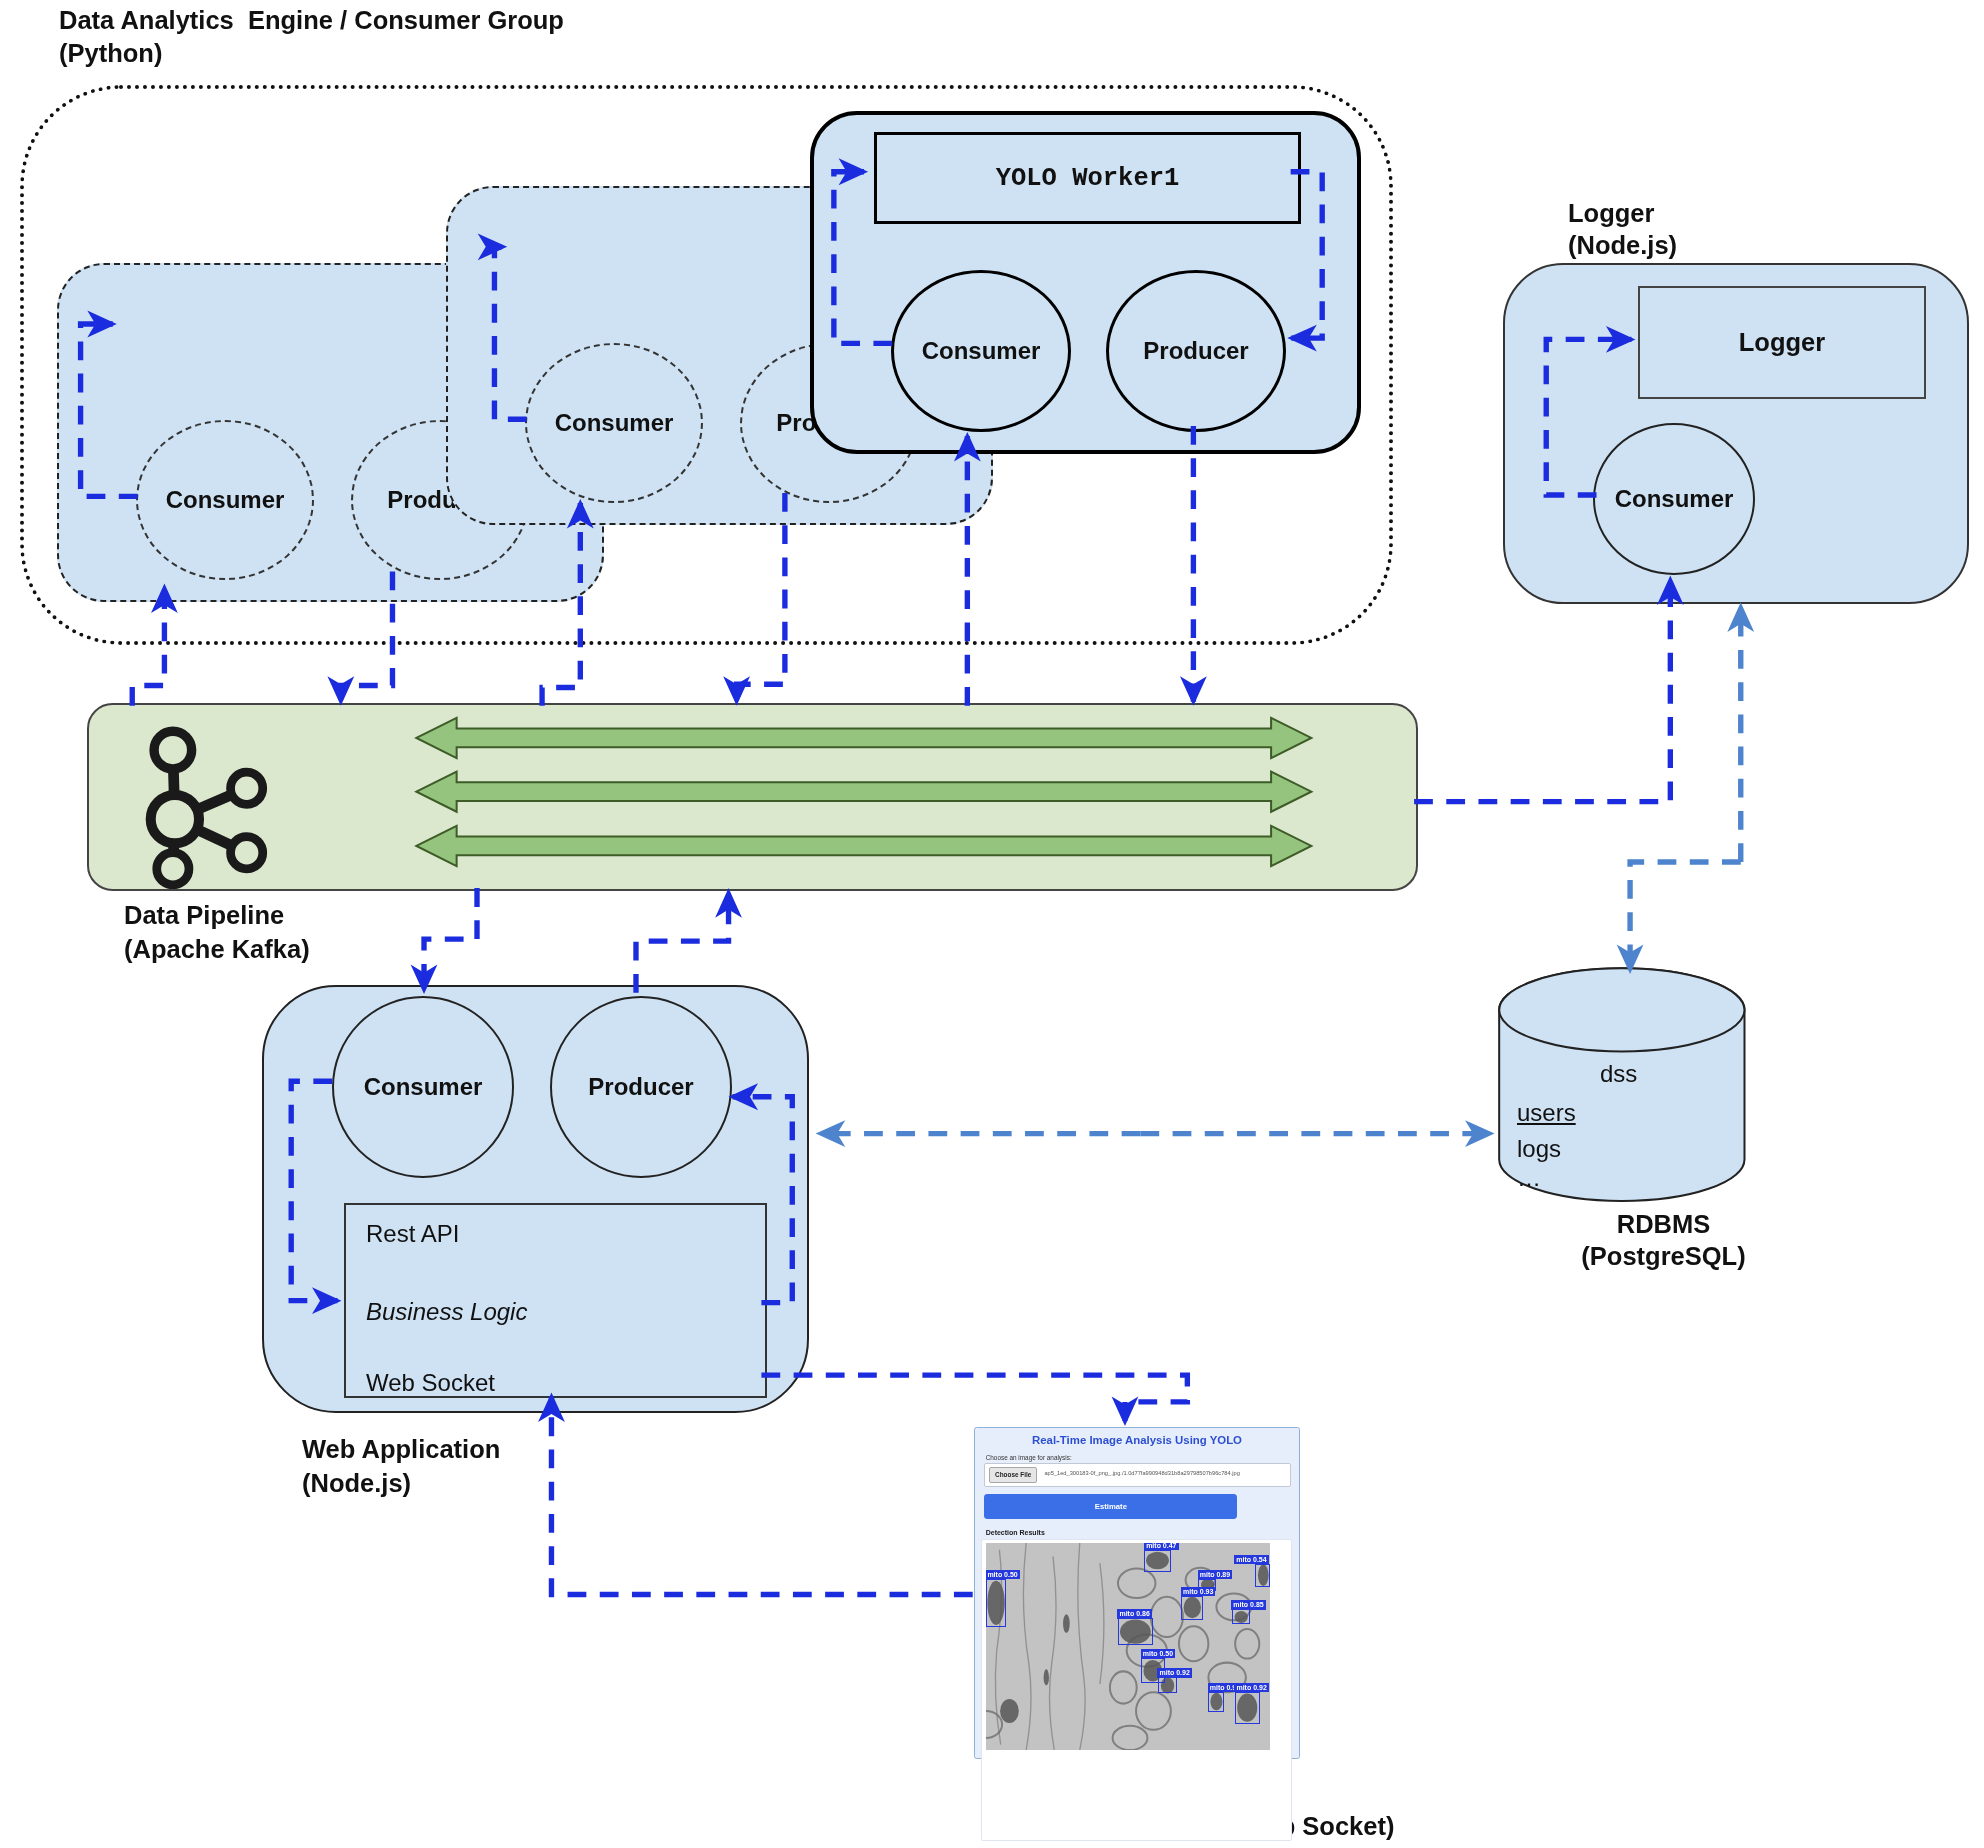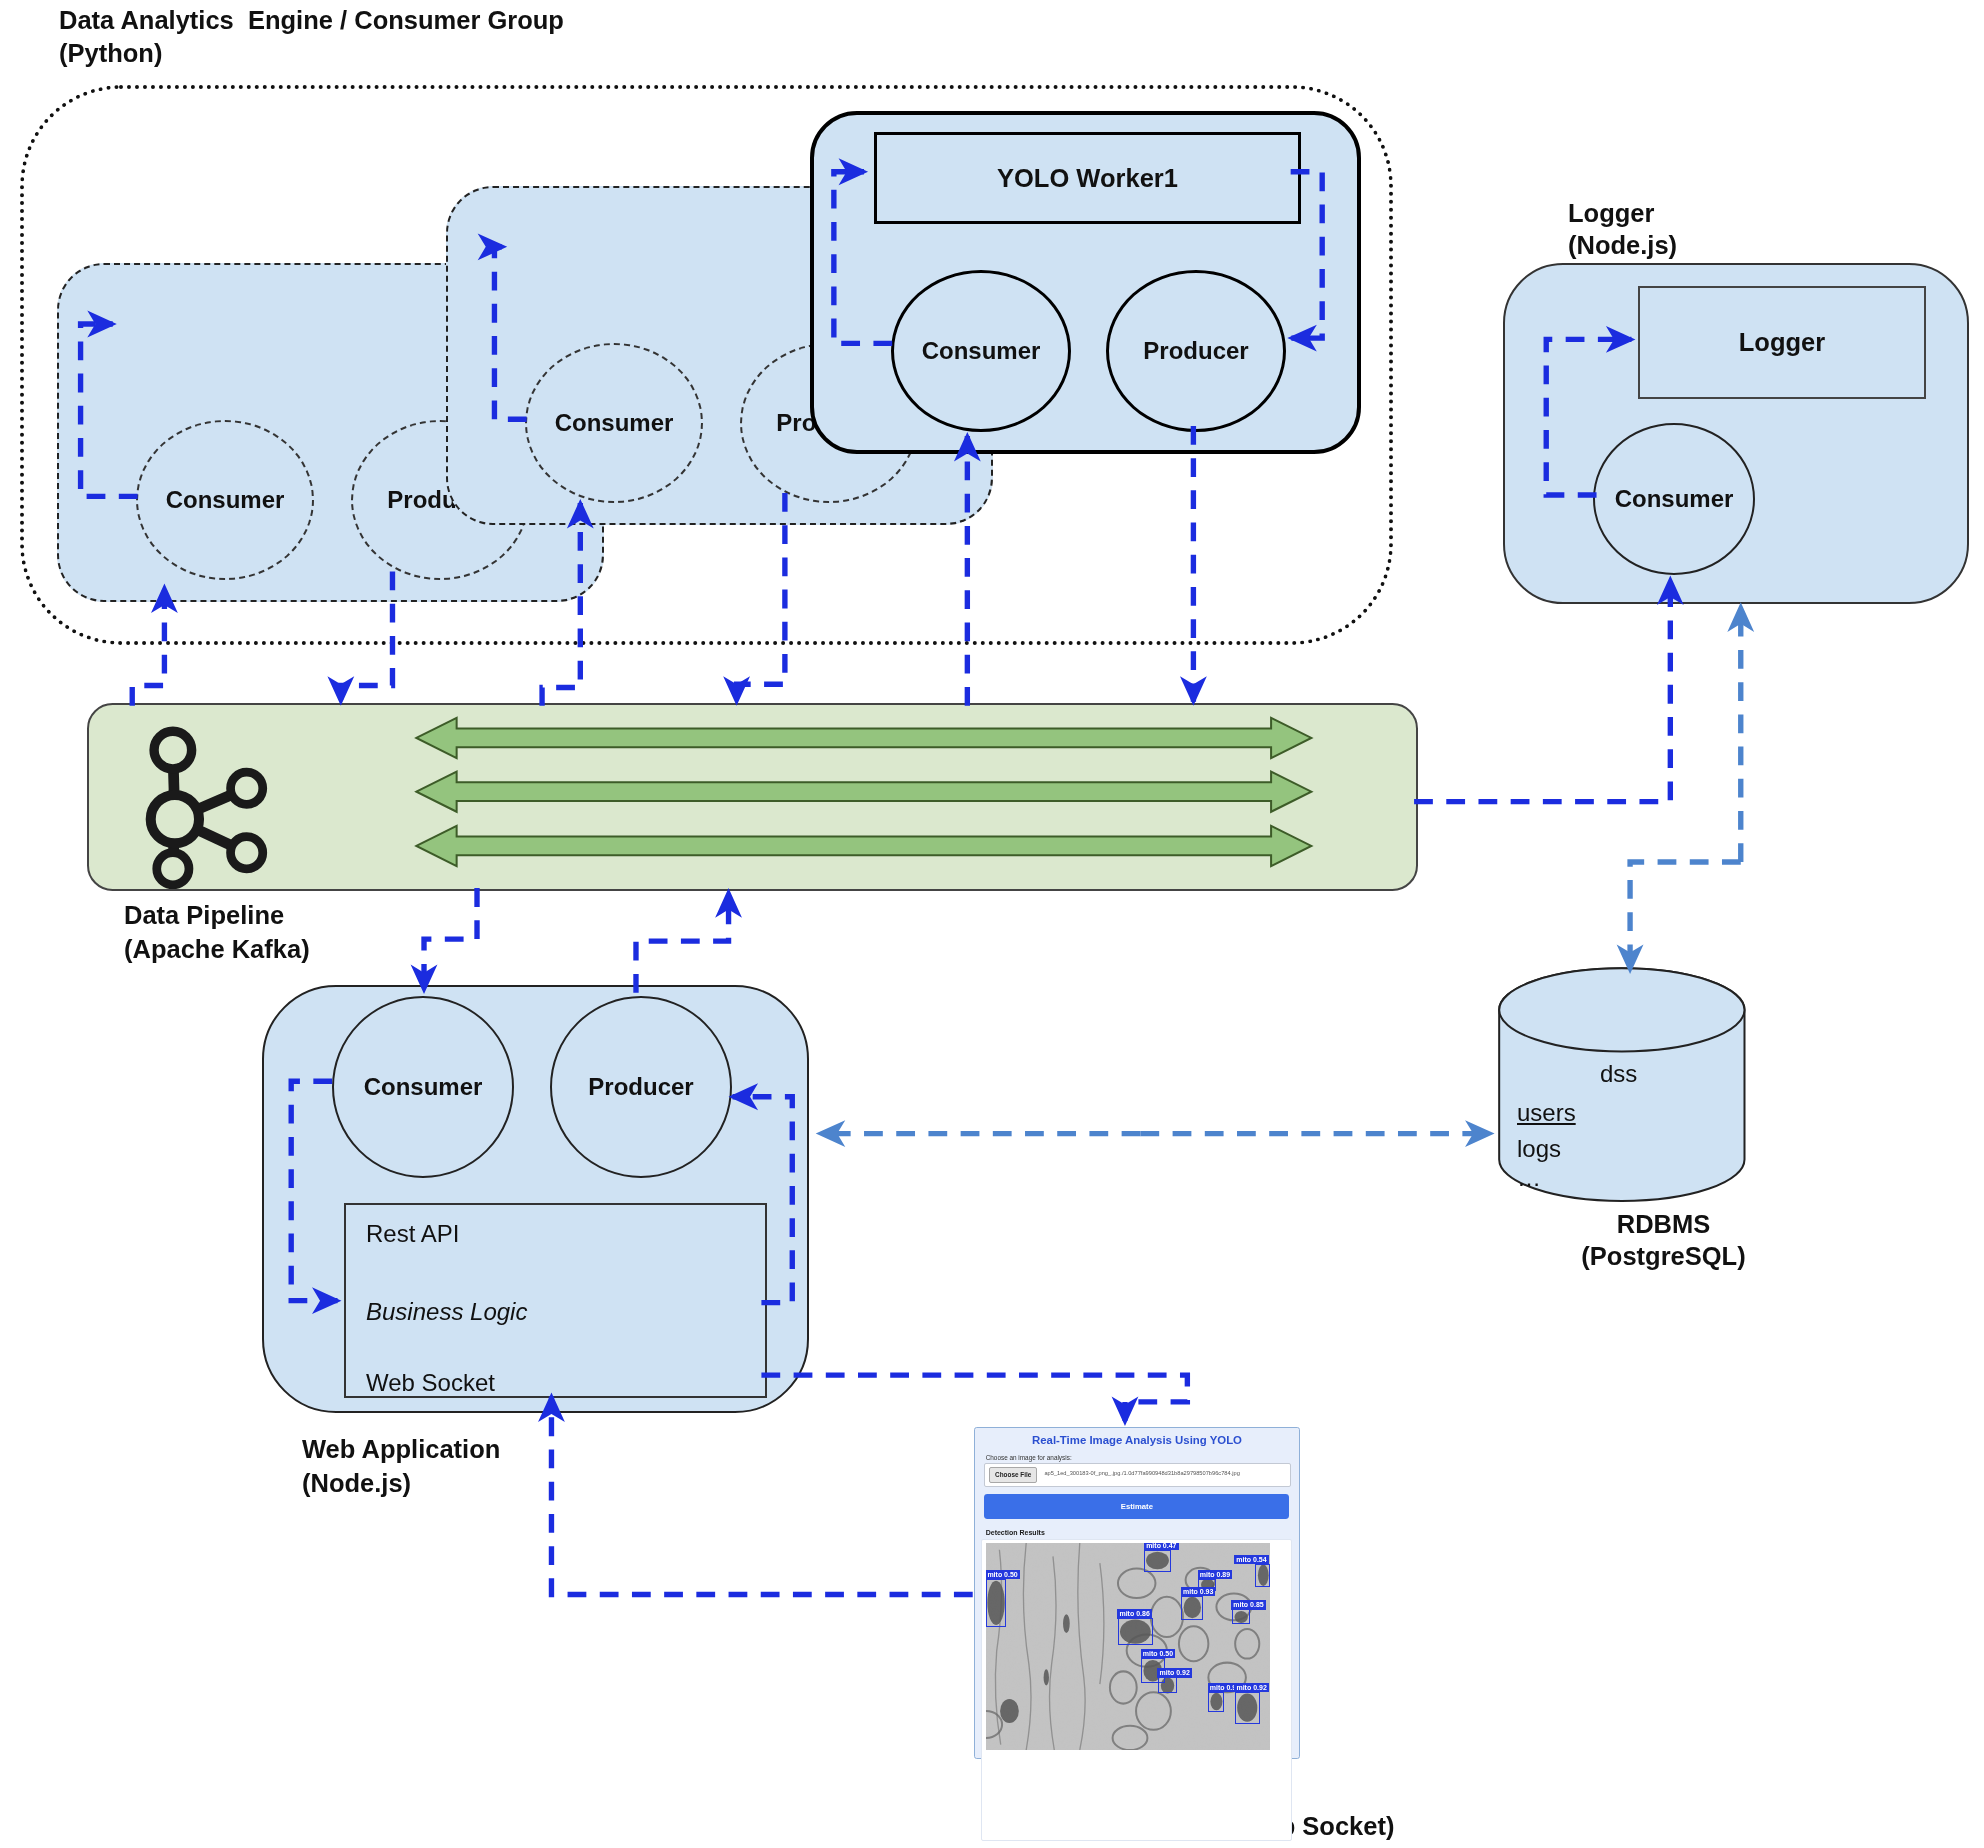--- a/index.html
+++ b/index.html
@@ -8,21 +8,21 @@
   .abs{position:absolute;}
   .lbl{position:absolute;font-weight:bold;font-size:25.5px;line-height:31px;color:#111;white-space:pre;margin-left:40px;}
   
   .dotted-group{position:absolute;left:20px;top:85px;width:1365px;height:552px;
                 border:4.7px dotted #111;border-radius:101px;}
   .worker{position:absolute;width:543px;height:335px;background:#cfe2f3;border-radius:47px;}
   .w1{left:810px;top:111px;border:4px solid #000;z-index:3;}
   .w2{left:446px;top:186px;border:2px dashed #222;z-index:2;}
   .wn{left:57px;top:263px;border:2px dashed #222;z-index:1;}
   .wtitle{position:absolute;left:60px;top:17.4px;width:421px;height:86px;display:flex;align-items:center;justify-content:center;
-          font-weight:bold;font-size:25.5px;}
+          font-weight:bold;font-size:25.5px;font-family:Liberation Mono, monospace;}
   .w1 .wtitle{border:3.4px solid #000;}
   .w2 .wtitle,.wn .wtitle{border:2px dashed #222;}
   .circle{position:absolute;display:flex;align-items:center;justify-content:center;
           font-weight:bold;font-size:24px;border-radius:50%;}
   .worker .ccons{left:77px;top:155px;width:174px;height:156px;}
   .worker .cprod{left:292px;top:155px;width:174px;height:156px;}
   .w1 .circle{border:3.4px solid #000;}
   .w2 .circle,.wn .circle{border:2px dashed #333;}
   
   .logger-group{position:absolute;left:1503px;top:263px;width:462px;height:337px;background:#cfe2f3;
@@ -47,21 +47,21 @@
   .dbtxt{position:absolute;font-size:24px;color:#111;}
   
   .ui-panel{position:absolute;left:974px;top:1427px;width:324px;height:330px;background:#e7eefb;
             border:1.3px solid #8fb0d8;border-radius:2.7px;z-index:4;}
   .ui-title{position:absolute;left:0;top:6px;width:100%;text-align:center;font-weight:bold;font-size:11.4px;color:#2b4fd0;}
   .ui-filelabel{position:absolute;left:10.7px;top:26px;font-size:6.4px;color:#333;}
   .ui-filerow{position:absolute;left:9.4px;top:35px;width:305px;height:21.5px;background:#fff;border:0.7px solid #c3c9d4;border-radius:2px;}
   .ui-choosebtn{position:absolute;left:4px;top:3.4px;height:14px;padding:0 4.7px;background:#e6e6e6;border:0.7px solid #a8a8a8;
                 border-radius:2px;font-size:6.4px;font-weight:600;line-height:14px;color:#222;}
   .ui-filename{position:absolute;left:59px;top:6px;font-size:5.7px;color:#555;white-space:nowrap;}
-  .ui-estimate{position:absolute;left:9.4px;top:66px;width:305px;height:25px;background:#3a6fe8;border:none;border-radius:3.4px;
+  .ui-estimate{position:absolute;left:9.4px;top:66px;width:253px;height:25px;background:#3a6fe8;border:none;border-radius:3.4px;
                color:#fff;font-weight:bold;font-size:7.7px;}
   .ui-results{position:absolute;left:10.7px;top:101px;font-size:7px;font-weight:bold;color:#1a1a1a;}
   .ui-card{position:absolute;left:6px;top:111px;width:309px;height:300px;background:#fff;border:0.7px solid #dfe6f2;border-radius:2px;}
   .ui-image{position:absolute;left:10.7px;top:115px;width:284px;height:207px;overflow:hidden;background:#c4c4c4;}
   .det{position:absolute;border:1.7px solid #2438dd;box-sizing:border-box;}
   .detlab{position:absolute;top:-10px;background:#2438dd;color:#fff;font-weight:bold;font-size:7px;
           line-height:9.4px;white-space:nowrap;padding:0 2px;}
   .overlay{position:absolute;left:0;top:0;z-index:50;pointer-events:none;}
   .under{z-index:2;}
 </style>

